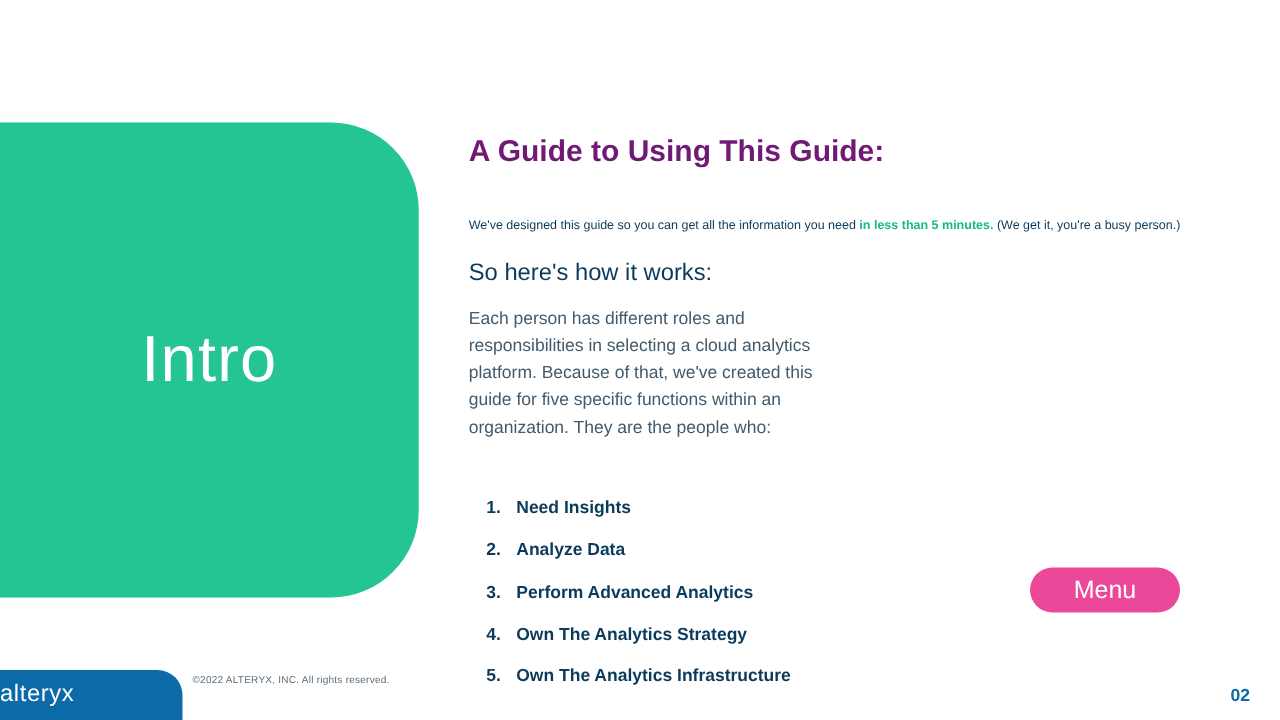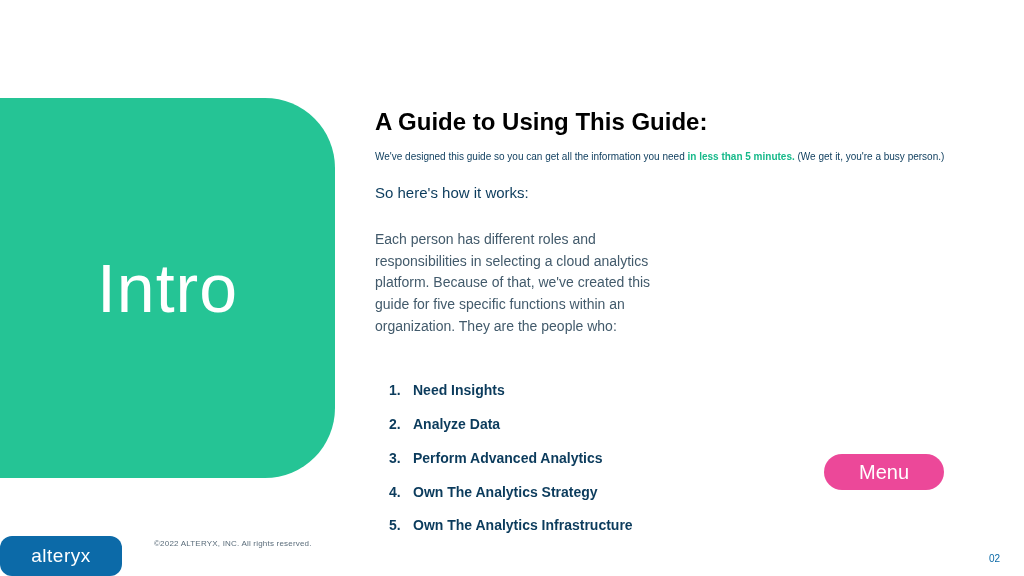--- a/index.html
+++ b/index.html
@@ -15,49 +15,49 @@
     height: 380px;
     background: #25c495;
     border-top-right-radius: 70px;
     border-bottom-right-radius: 70px;
     display: flex;
     align-items: center;
     justify-content: center;
   }
   .intro-panel .intro-text {
     color: #fff;
-    font-size: 68px;
+    font-size: 52px;
     font-weight: 300;
     letter-spacing: 1px;
   }
 
   .content {
     position: absolute;
     left: 375px;
     top: 108px;
     width: 610px;
     color: #0b3b5c;
   }
   .title {
-    color: #000000;
+    color: #701a75;
     font-size: 24px;
     font-weight: 600;
-    margin-bottom: 14px;
+    margin-bottom: 38px;
   }
   .lede {
     font-size: 10px;
     line-height: 1.4;
     margin-bottom: 20px;
     color: #0b3b5c;
   }
   .lede .highlight { color: #17b98a; font-weight: 700; }
   .howitworks {
-    font-size: 15px;
+    font-size: 19px;
     font-weight: 500;
-    margin-bottom: 28px;
+    margin-bottom: 14px;
     color: #0b3b5c;
   }
   .columns {
     display: flex;
     gap: 30px;
     font-size: 14px;
     line-height: 1.55;
     color: #425a6b;
   }
   .col { flex: 1; }
@@ -95,51 +95,50 @@
     font-size: 20px;
     border: none;
     border-radius: 18px;
     cursor: pointer;
     font-family: inherit;
   }
   .brand-pill {
     position: absolute;
     left: 0;
     bottom: 0;
-    width: 122px;
+    width: 146px;
     height: 40px;
     background: #0c6aa8;
     border-top-right-radius: 20px;
     display: flex;
     align-items: center;
-    justify-content: center;
-    border-radius: 12px;
+    justify-content: flex-start;
   }
   .brand-pill .brand {
     color: #fff;
     font-size: 19px;
     font-weight: 400;
     letter-spacing: 0.5px;
   }
   .copyright {
     position: absolute;
     left: 142px;
     bottom: 28px;
     font-size: 8px;
     color: #5a6c7a;
     letter-spacing: 0.2px;
     padding-left: 12px;
   }
   .page-num {
     position: absolute;
     right: 24px;
     bottom: 12px;
-    font-size: 10px;
+    font-size: 14px;
     color: #0c6aa8;
-    font-weight: 400;
+    font-weight: 700;
   }
 </style>
 </head>
 <body>
 
 <div class="slide">
 
   <div class="intro-panel">
     <div class="intro-text">Intro</div>
   </div>

